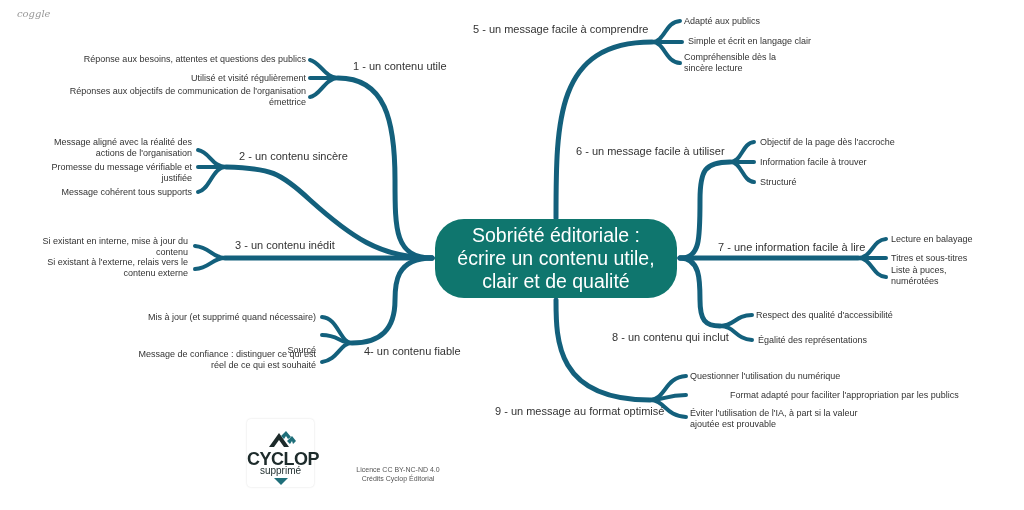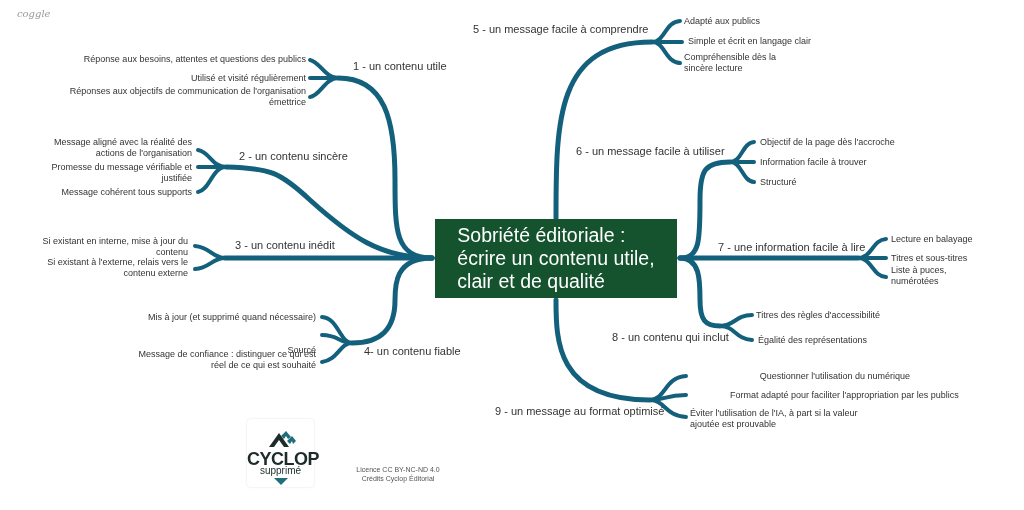--- a/index.html
+++ b/index.html
@@ -1,19 +1,19 @@
 <!DOCTYPE html>
 <html><head>
 <meta charset="utf-8">
 <style>
   html, body { margin:0; padding:0; }
   body { width:1024px; height:510px; position:relative; background:#ffffff; overflow:hidden; font-family:"Liberation Sans", sans-serif; color:#333333; }
   #links { position:absolute; left:0; top:0; width:1024px; height:510px; }
   .brand { position:absolute; left:17px; top:8px; font-family:"DejaVu Serif", serif; font-style:italic; font-size:10px; color:#999; }
-  .center { position:absolute; left:435px; top:219px; width:242px; height:79px; background:#14532d; color:#fff; font-size:19.5px; line-height:23px; display:flex; align-items:center; justify-content:center; }
+  .center { position:absolute; left:435px; top:219px; width:242px; height:79px; background:#0f766e; color:#fff; font-size:19.5px; line-height:23px; text-align:center; display:flex; align-items:center; justify-content:center;border-radius:29px; }
   .center span { display:block; white-space:pre-line; }
   .branch { position:absolute; font-size:11px; color:#333; white-space:nowrap;padding-left:8px; }
   .leaf { position:absolute; font-size:9px; line-height:11px; color:#333; }
   .leaf.r { text-align:right; }
   .logo { position:absolute; left:247px; top:419px; width:67px; height:68px; background:#fff; border-radius:4px; box-shadow:0 0 2px rgba(0,0,0,0.15); }
   .logo .name { position:absolute; left:0; width:67px; top:30px; text-align:center; font-weight:bold; font-size:18px; color:#1d2b2b; letter-spacing:-0.5px; }
   .logo .sub { position:absolute; left:0; width:67px; top:46px; text-align:center; font-size:10px; color:#1d2b2b; }
   .credits { position:absolute; left:330px; top:465px; width:136px; text-align:center; font-size:7px; line-height:9px; color:#555; }
 </style>
 </head>
@@ -105,25 +105,25 @@
 <div class="leaf" style="left:760px;top:137px;width:180px;">Objectif de la page dès l'accroche</div>
 <div class="leaf" style="left:760px;top:157px;width:180px;">Information facile à trouver</div>
 <div class="leaf" style="left:760px;top:177px;width:100px;">Structuré</div>
 
 <div class="branch" style="left:710px;top:241px;">7 - une information facile à lire</div>
 <div class="leaf" style="left:891px;top:234px;width:130px;">Lecture en balayage</div>
 <div class="leaf" style="left:891px;top:253px;width:130px;">Titres et sous-titres</div>
 <div class="leaf" style="left:891px;top:265px;width:80px;">Liste à puces, numérotées</div>
 
 <div class="branch" style="left:604px;top:331px;">8 - un contenu qui inclut</div>
-<div class="leaf" style="left:756px;top:310px;width:200px;">Titres des règles d'accessibilité</div>
+<div class="leaf" style="left:756px;top:310px;width:200px;">Respect des qualité d'accessibilité</div>
 <div class="leaf" style="left:758px;top:335px;width:200px;">Égalité des représentations</div>
 
 <div class="branch" style="left:487px;top:405px;">9 - un message au format optimisé</div>
-<div class="leaf" style="left:690px;top:371px;width:220px;text-align:right;">Questionner l'utilisation du numérique</div>
+<div class="leaf" style="left:690px;top:371px;width:220px;">Questionner l'utilisation du numérique</div>
 <div class="leaf" style="left:690px;top:390px;width:250px;margin-left:40px;">Format adapté pour faciliter l'appropriation par les publics</div>
 <div class="leaf" style="left:690px;top:408px;width:190px;">Éviter l'utilisation de l'IA, à part si la valeur ajoutée est prouvable</div>
 
 <div class="logo">
   <svg style="position:absolute;left:20px;top:8px;" width="30" height="22" viewBox="0 0 30 22">
     <polygon points="2,20 12,6 22,20 17,20 12,13 7,20" fill="#1d2b2b"></polygon>
     <polygon points="14,9 19,4 24,10 21,12 19,9 17,12" fill="#1f6f7a"></polygon>
     <polygon points="20,14 25,9 29,14 26,17 25,14 23,17" fill="#1f6f7a"></polygon>
   </svg>
   <div class="name">CYCLOP</div>

